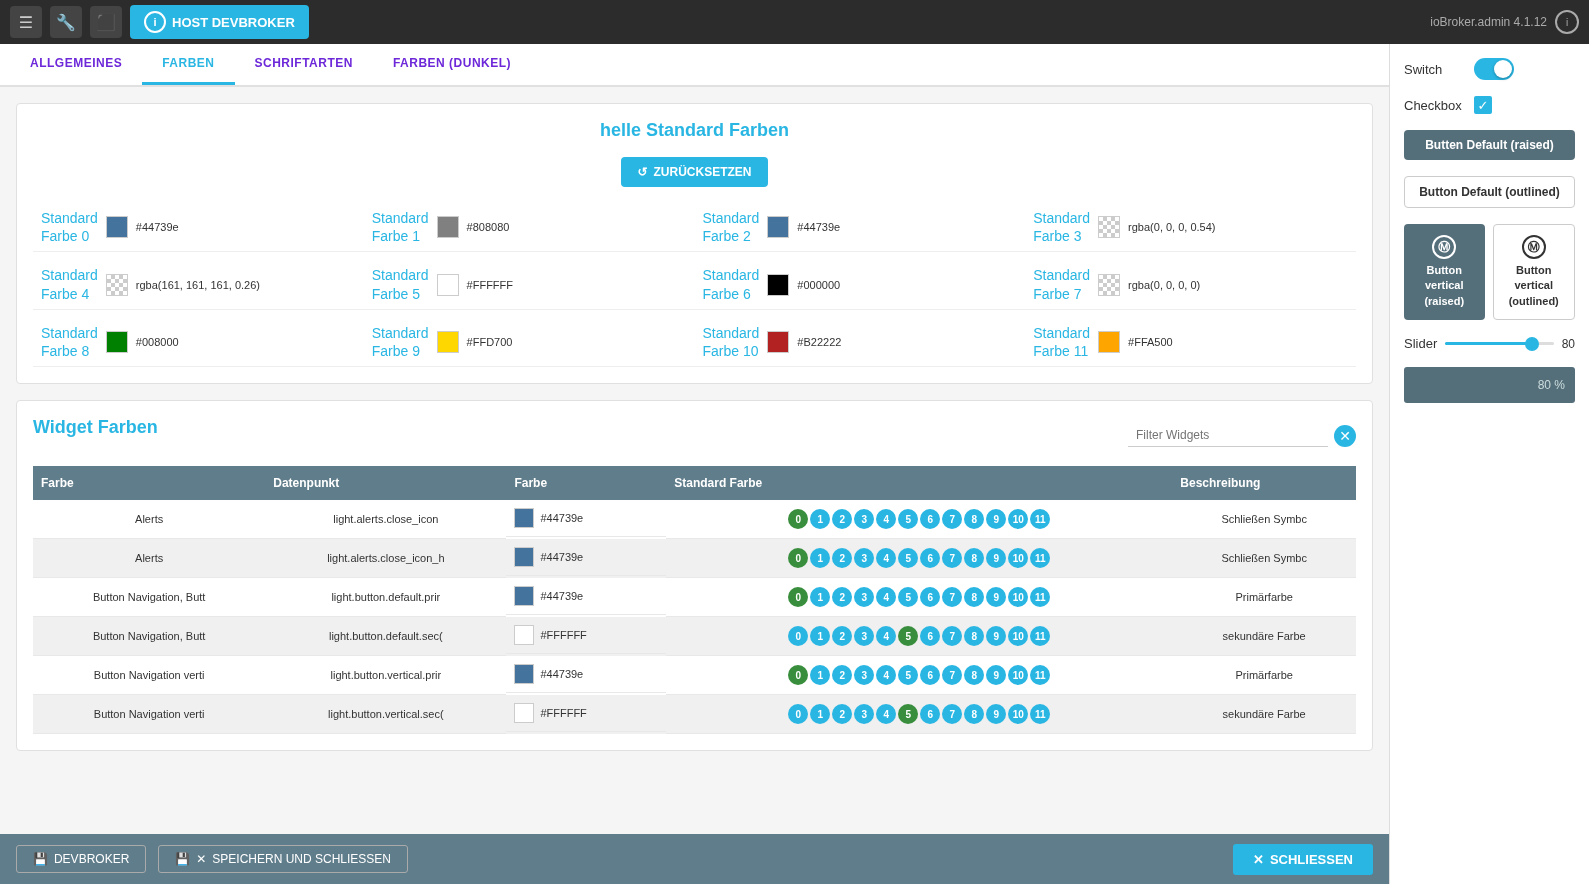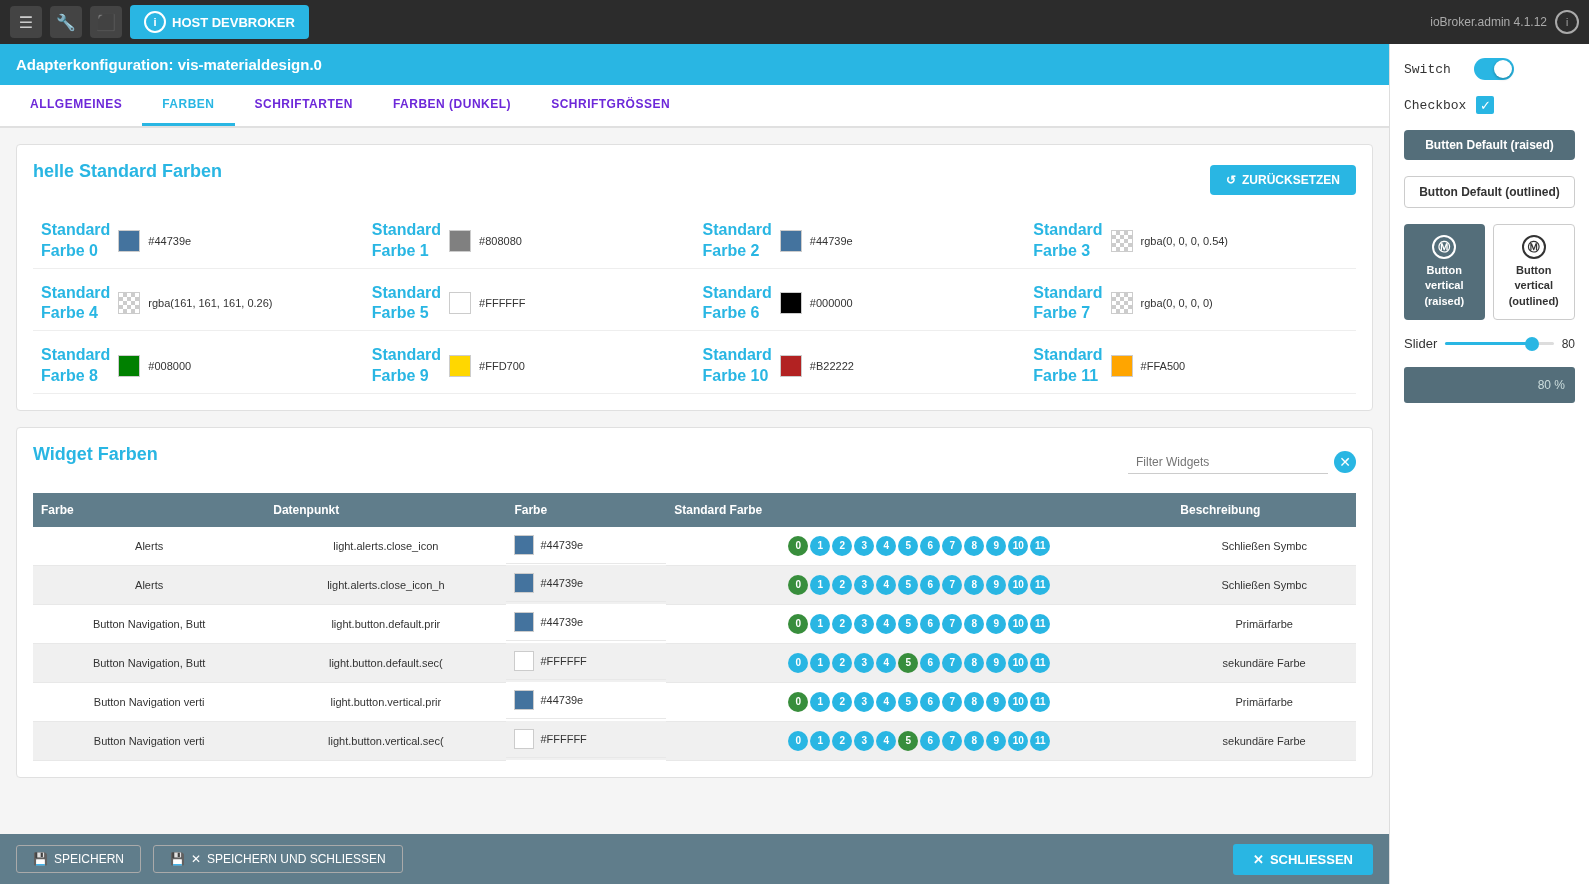--- a/index.html
+++ b/index.html
@@ -117,20 +117,21 @@
       color: #29b6e3;
       font-size: 18px;
       font-weight: bold;
       margin-bottom: 16px;
     }
     .section-header-row {
       display: flex;
       align-items: center;
       justify-content: space-between;
       margin-bottom: 16px;
+      flex-direction: column;
     }
 
     
     .btn-reset {
       background: #29b6e3;
       color: #fff;
       border: none;
       padding: 8px 16px;
       border-radius: 4px;
       cursor: pointer;
@@ -148,23 +149,23 @@
       gap: 8px 0;
     }
     .color-item {
       display: flex;
       align-items: center;
       gap: 8px;
       padding: 6px 8px;
       border-bottom: 1px solid #eee;
     }
     .color-label {
-      font-size: 16px;
+      font-size: 14px;
       color: #29b6e3;
-      font-weight: bold;
+      font-weight: normal;
       line-height: 1.3;
     }
     .color-swatch {
       width: 22px; height: 22px;
       border: 1px solid #ccc;
       flex-shrink: 0;
     }
     .color-value {
       font-size: 11px;
       color: #333;
@@ -305,21 +306,20 @@
     }
     .right-row {
       display: flex;
       align-items: center;
       gap: 10px;
     }
     .right-label {
       font-size: 13px;
       color: #333;
       min-width: 60px;
-      font-family: Liberation Mono, monospace;
     }
     
     .toggle-switch {
       width: 40px; height: 22px;
       background: #29b6e3;
       border-radius: 11px;
       position: relative;
       cursor: pointer;
     }
     .toggle-knob {
@@ -460,30 +460,26 @@
   <div class="top-bar-right">
     <span>ioBroker.admin 4.1.12</span>
     <div class="version-icon">i</div>
   </div>
 </div>
 
 <div class="main-layout">
 
   <div class="left-panel">
 
-    <div class="adapter-header">
-      <span>Adapterkonfiguration: vis-materialdesign.0</span>
-    </div>
 
     <div class="tabs-bar">
       <div class="tab-item">ALLGEMEINES</div>
       <div class="tab-item active">FARBEN</div>
       <div class="tab-item">SCHRIFTARTEN</div>
       <div class="tab-item">FARBEN (DUNKEL)</div>
-      <div class="tab-item">SCHRIFTGRÖSSEN</div>
     </div>
 
     <div class="content-area">
 
       <div class="section-card">
         <div class="section-header-row">
           <div class="section-title">helle Standard Farben</div>
           <button class="btn-reset">
             <span>↺</span>
             <span>ZURÜCKSETZEN</span>
@@ -663,21 +659,21 @@
               </tr>
             </tbody>
         </table>
       </div>
 
     </div>
 
     <div class="bottom-bar">
       <button class="btn-save">
         <span>💾</span>
-        <span>SPEICHERN</span>
+        <span>DEVBROKER</span>
       </button>
       <button class="btn-save-close">
         <span>💾</span>
         <span style="color:#fff;">✕</span>
         <span>SPEICHERN UND SCHLIESSEN</span>
       </button>
       <button class="btn-close-main">
         <span>✕</span>
         <span>SCHLIESSEN</span>
       </button>

